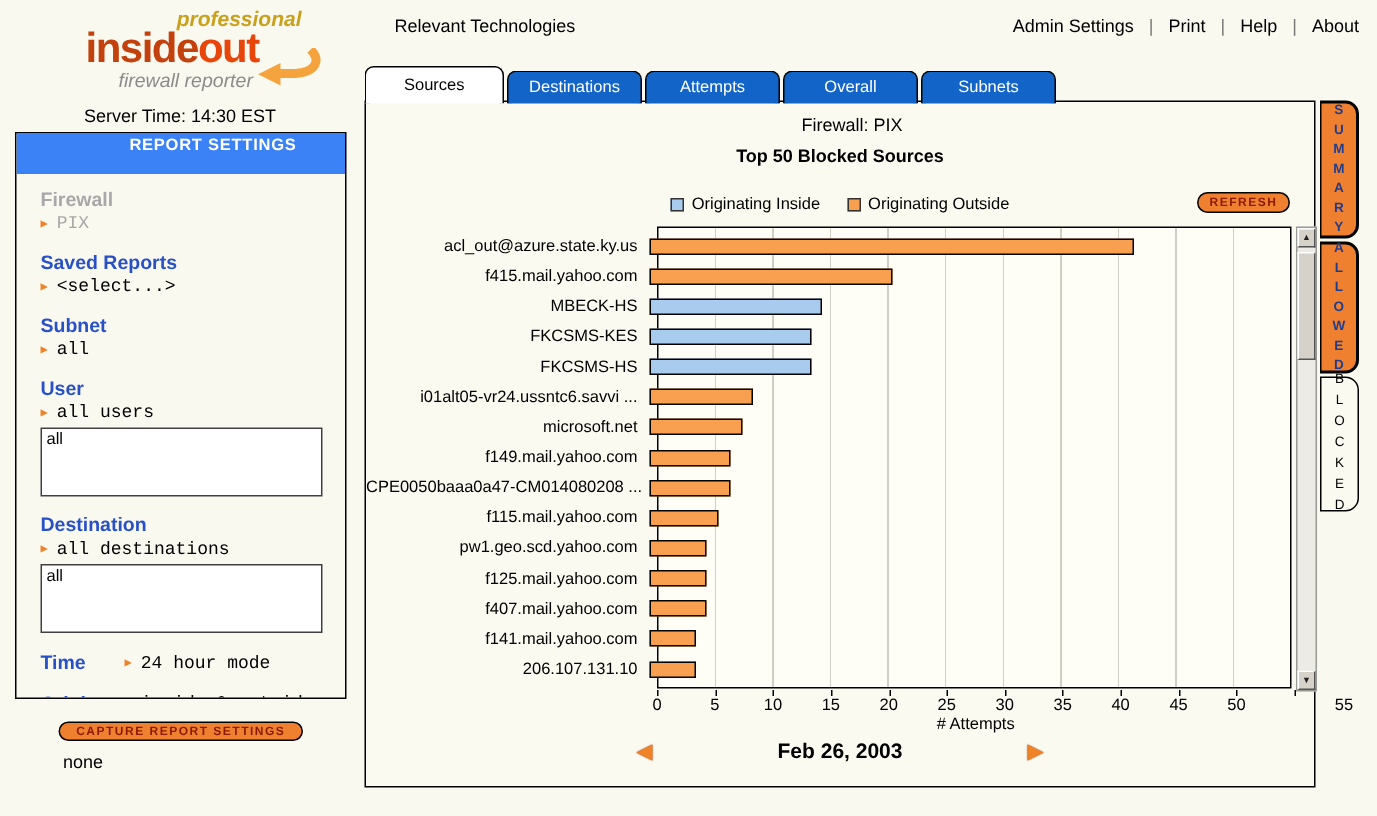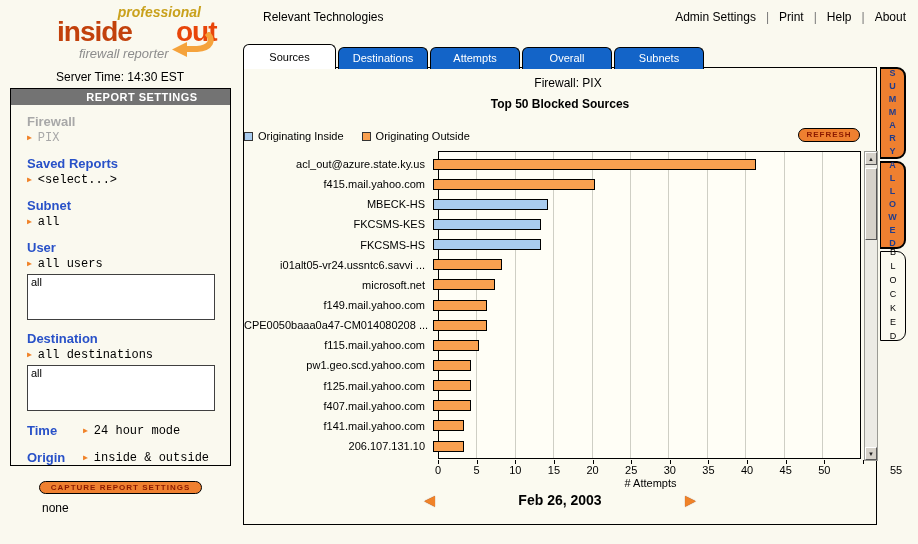--- a/index.html
+++ b/index.html
@@ -5,26 +5,26 @@
   * { margin:0; padding:0; box-sizing:border-box; }
   html,body { width:918px; height:544px; }
   body { font-family:"Liberation Sans", sans-serif; background:#FAF9EF; position:relative; overflow:hidden; }
 
   
   .sidebar { position:absolute; left:0; top:0; width:240px; height:544px; }
   .logo { position:relative; width:210px; height:58px; margin:4px auto 0 auto; }
   .logo-pro { position:absolute; right:24px; top:0; font-style:italic; font-weight:bold; font-size:14px; color:#C9A11C; }
   .logo-main { position:absolute; left:42px; top:12px; font-weight:bold; font-size:28px; letter-spacing:-1px; }
   .logo-inside { color:#c2410c;text-align:center; }
-  .logo-out { color:#E8450A;margin-left:44px; }
+  .logo-out { color:#E8450A; }
   .logo-swoosh { position:absolute; right:10px; top:28px; }
   .logo-tag { position:absolute; left:40px; top:42px; font-style:italic; font-size:13px; color:#8C8C8C;margin-left:24px; }
   .server-time { text-align:center; font-size:12px; color:#000; margin-top:8px; }
   .settings-box { position:absolute; left:10px; top:88px; width:221px; height:378px; border:1px solid #000; overflow:hidden; }
-  .settings-title { height:16px; background:#737373; color:#fff; font-weight:bold; font-size:11px; text-align:center; line-height:16px; letter-spacing:0.5px;padding-left:43px; }
+  .settings-title { height:27px; background:#3b82f6; color:#fff; font-weight:bold; font-size:11px; text-align:center; line-height:16px; letter-spacing:0.5px;padding-left:43px; }
   .settings-content { padding:9px 0 0 16px; }
   .sec-label { font-weight:bold; font-size:13px; color:#2851C8; margin-top:11px; }
   .sec-label.first { margin-top:0; }
   .sec-label.disabled { color:#A8A8A8; }
   .sec-value { font-size:12px; color:#000; margin-top:2px;font-family:Liberation Mono, monospace; }
   .sec-value.disabled { color:#A8A8A8; }
   .tri { color:#F08228; font-size:8px; margin-right:6px; vertical-align:1px; }
   .listbox { width:188px; height:46px; border:1px solid #404040; background:#fff; font-size:11px; padding:1px 3px; margin-top:3px; overflow:hidden; }
   .inline-row { display:flex; align-items:center; margin-top:12px; }
   .inline-row .sec-label { width:56px; margin-top:0; }
@@ -40,21 +40,21 @@
 
   
   .tabs { position:absolute; left:243px; top:44px; display:flex; gap:2px; align-items:flex-end; z-index:3; }
   .tab { width:90px; height:22px; background:#1364C8; color:#fff; border:1px solid #000; border-bottom:none; border-radius:6px 6px 0 0; font-size:11px; text-align:center; line-height:21px; cursor:pointer; }
   .tab.active { background:#fff; color:#000; height:25px; line-height:24px; width:93px; }
 
   
   .main-box { position:absolute; left:243px; top:67px; width:634px; height:458px; border:1px solid #000; background:#FBFAF0; z-index:1; }
   .rpt-title1 { position:absolute; left:16px; right:0; top:8px; text-align:center; font-weight:normal; font-size:12px; }
   .rpt-title2 { position:absolute; left:0; right:0; top:29px; text-align:center; font-weight:bold; font-size:12px; }
-  .legend { position:absolute; left:0; right:0; top:62px; display:flex; gap:18px; font-size:11px; }
+  .legend { position:absolute; left:0; right:0; top:62px; display:flex; justify-content:center; gap:18px; font-size:11px; }
   .legend-item { display:flex; align-items:center; gap:5px; }
   .swatch { width:9px; height:9px; border:1px solid #333; display:inline-block; }
   .refresh-btn { position:absolute; left:554px; top:60px; width:62px; height:14px; background:#EF8030; border:1px solid #000; border-radius:7px; color:#8B1A00; font-weight:bold; font-size:8px; letter-spacing:1px; text-align:center; line-height:12px; cursor:pointer; font-family:"Liberation Sans",sans-serif; }
 
   
   .plot-bg { position:absolute; left:194px; top:83px; width:423px; height:308px; background:#FFFEF6; border:1px solid #000;
     background-image:repeating-linear-gradient(to right, transparent 0px, transparent 37.4px, #CFCFC5 37.4px, #CFCFC5 38.4px); }
   .chart-rows { position:absolute; left:0; top:86px; width:617px; height:302px; display:flex; flex-direction:column; }
   .crow { flex:1; display:flex; align-items:center; }
   .clab { width:188px; padding-right:7px; text-align:right; font-size:11px; white-space:nowrap; }

